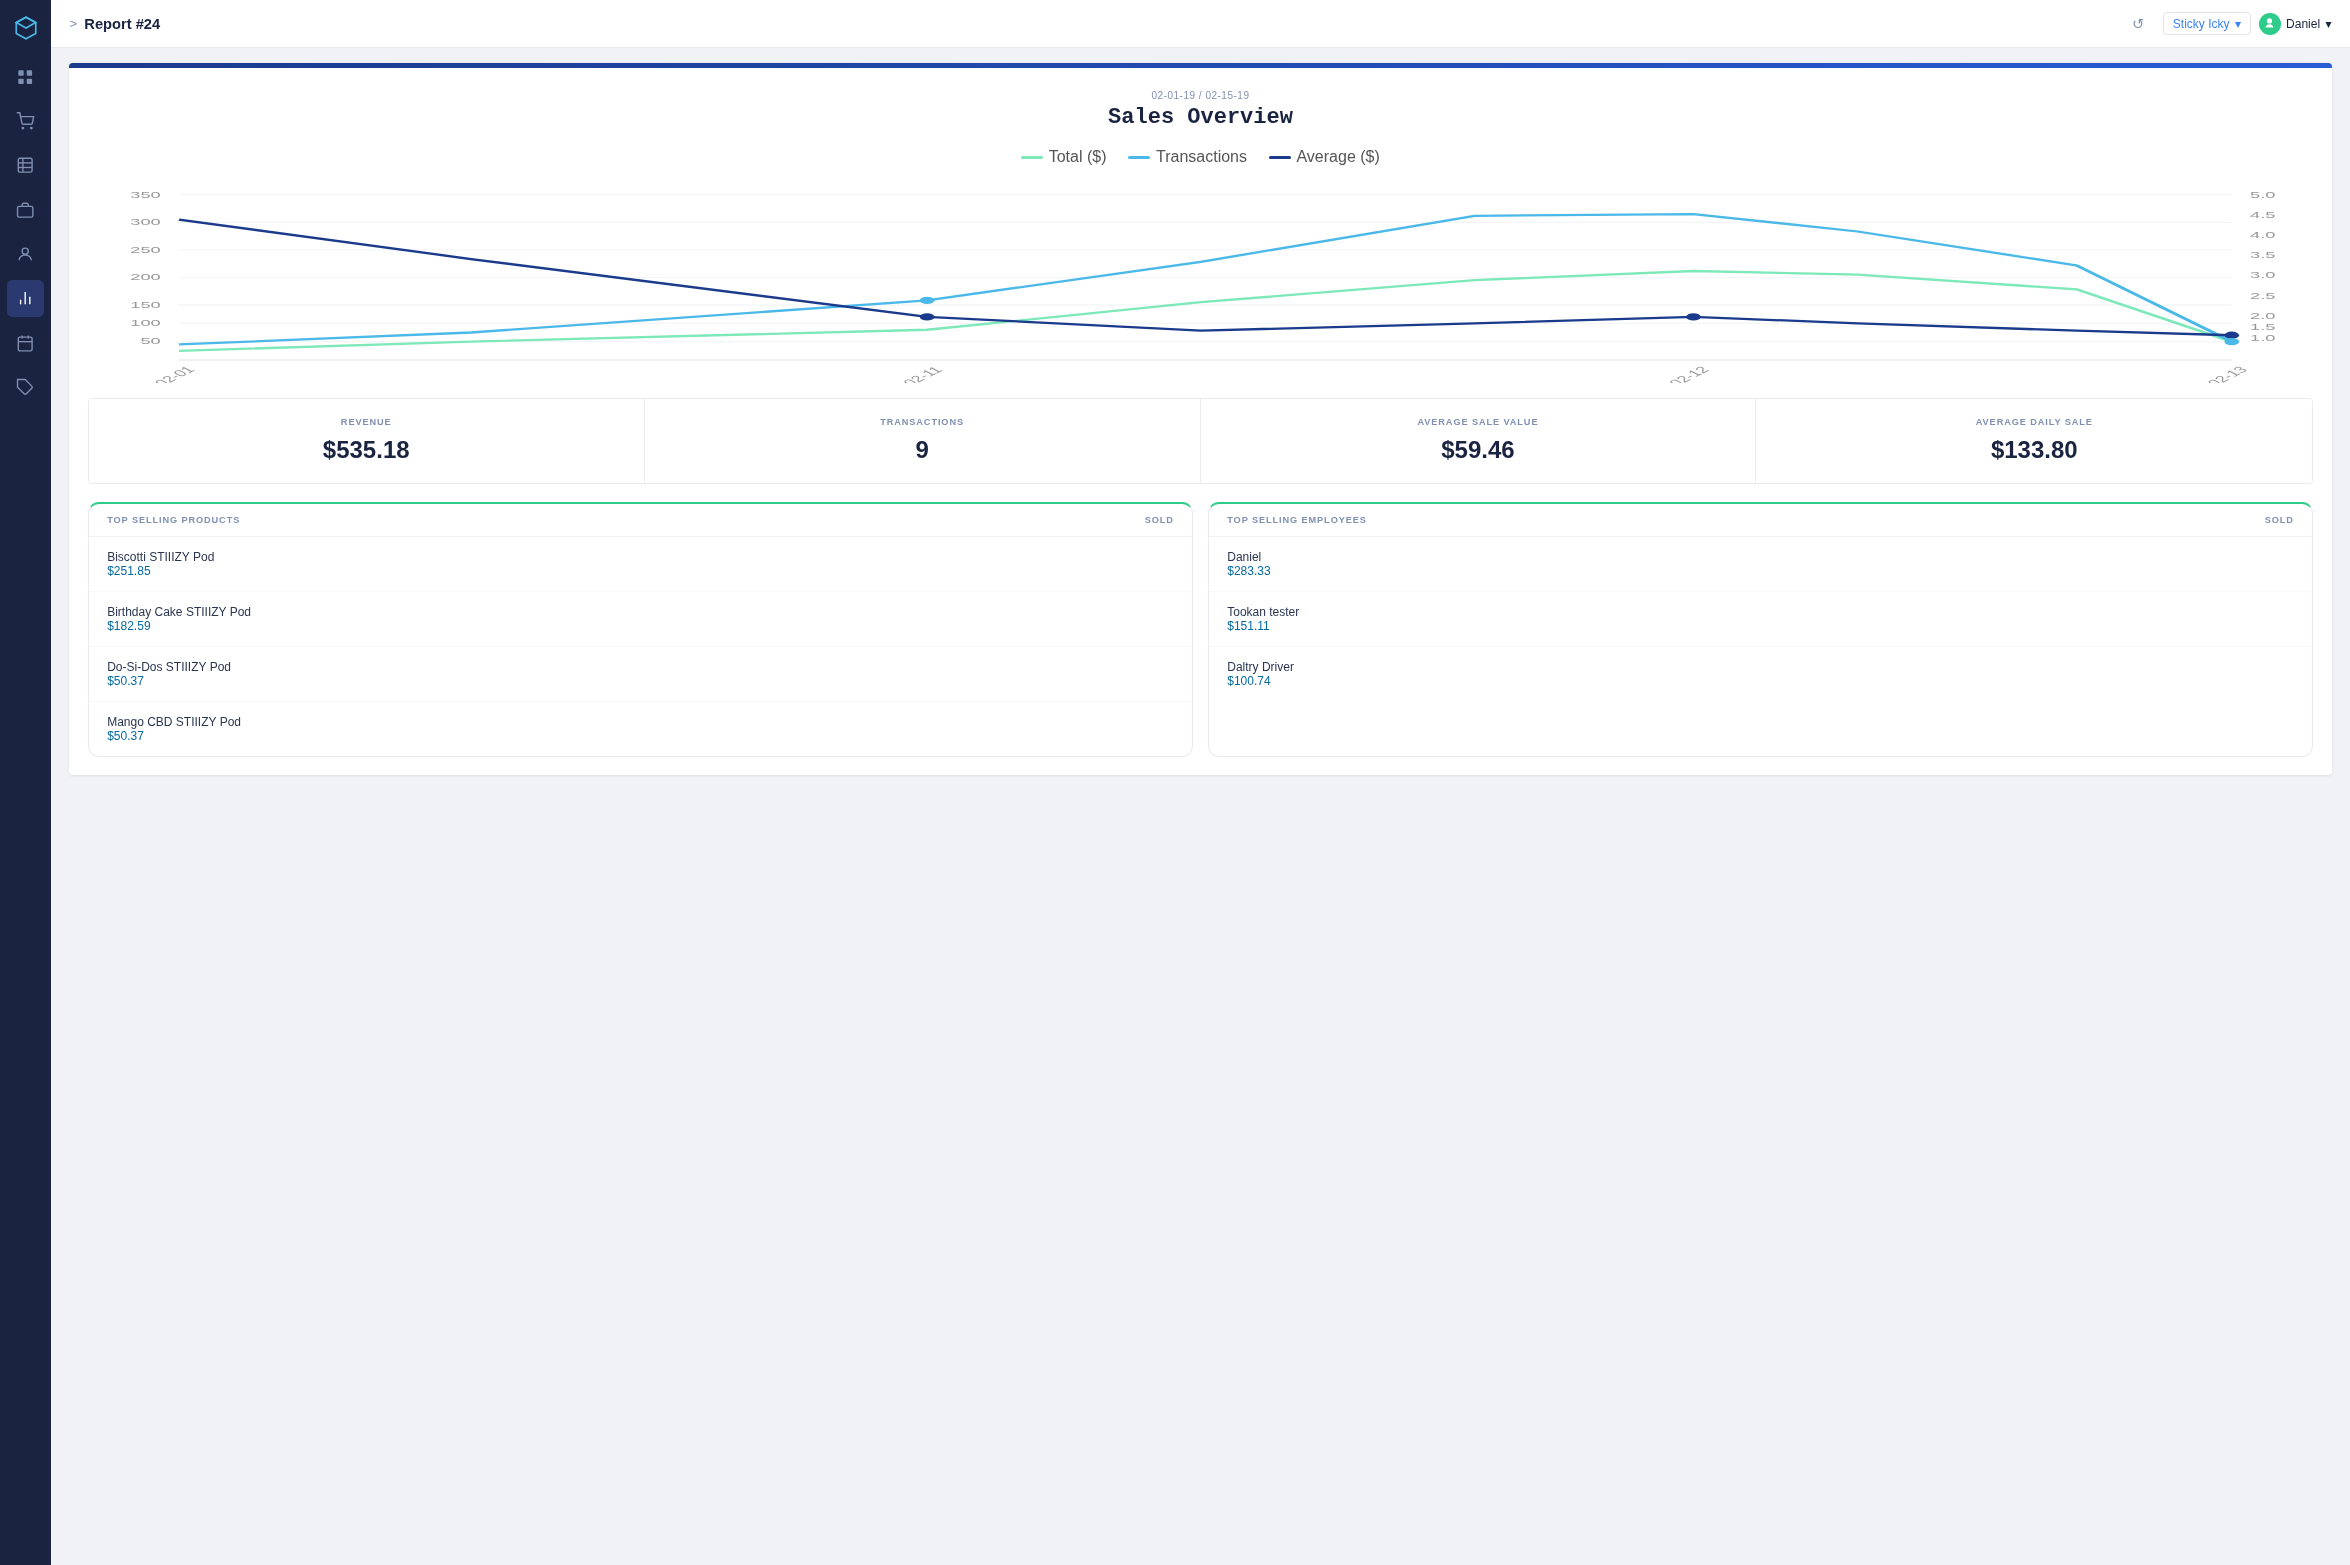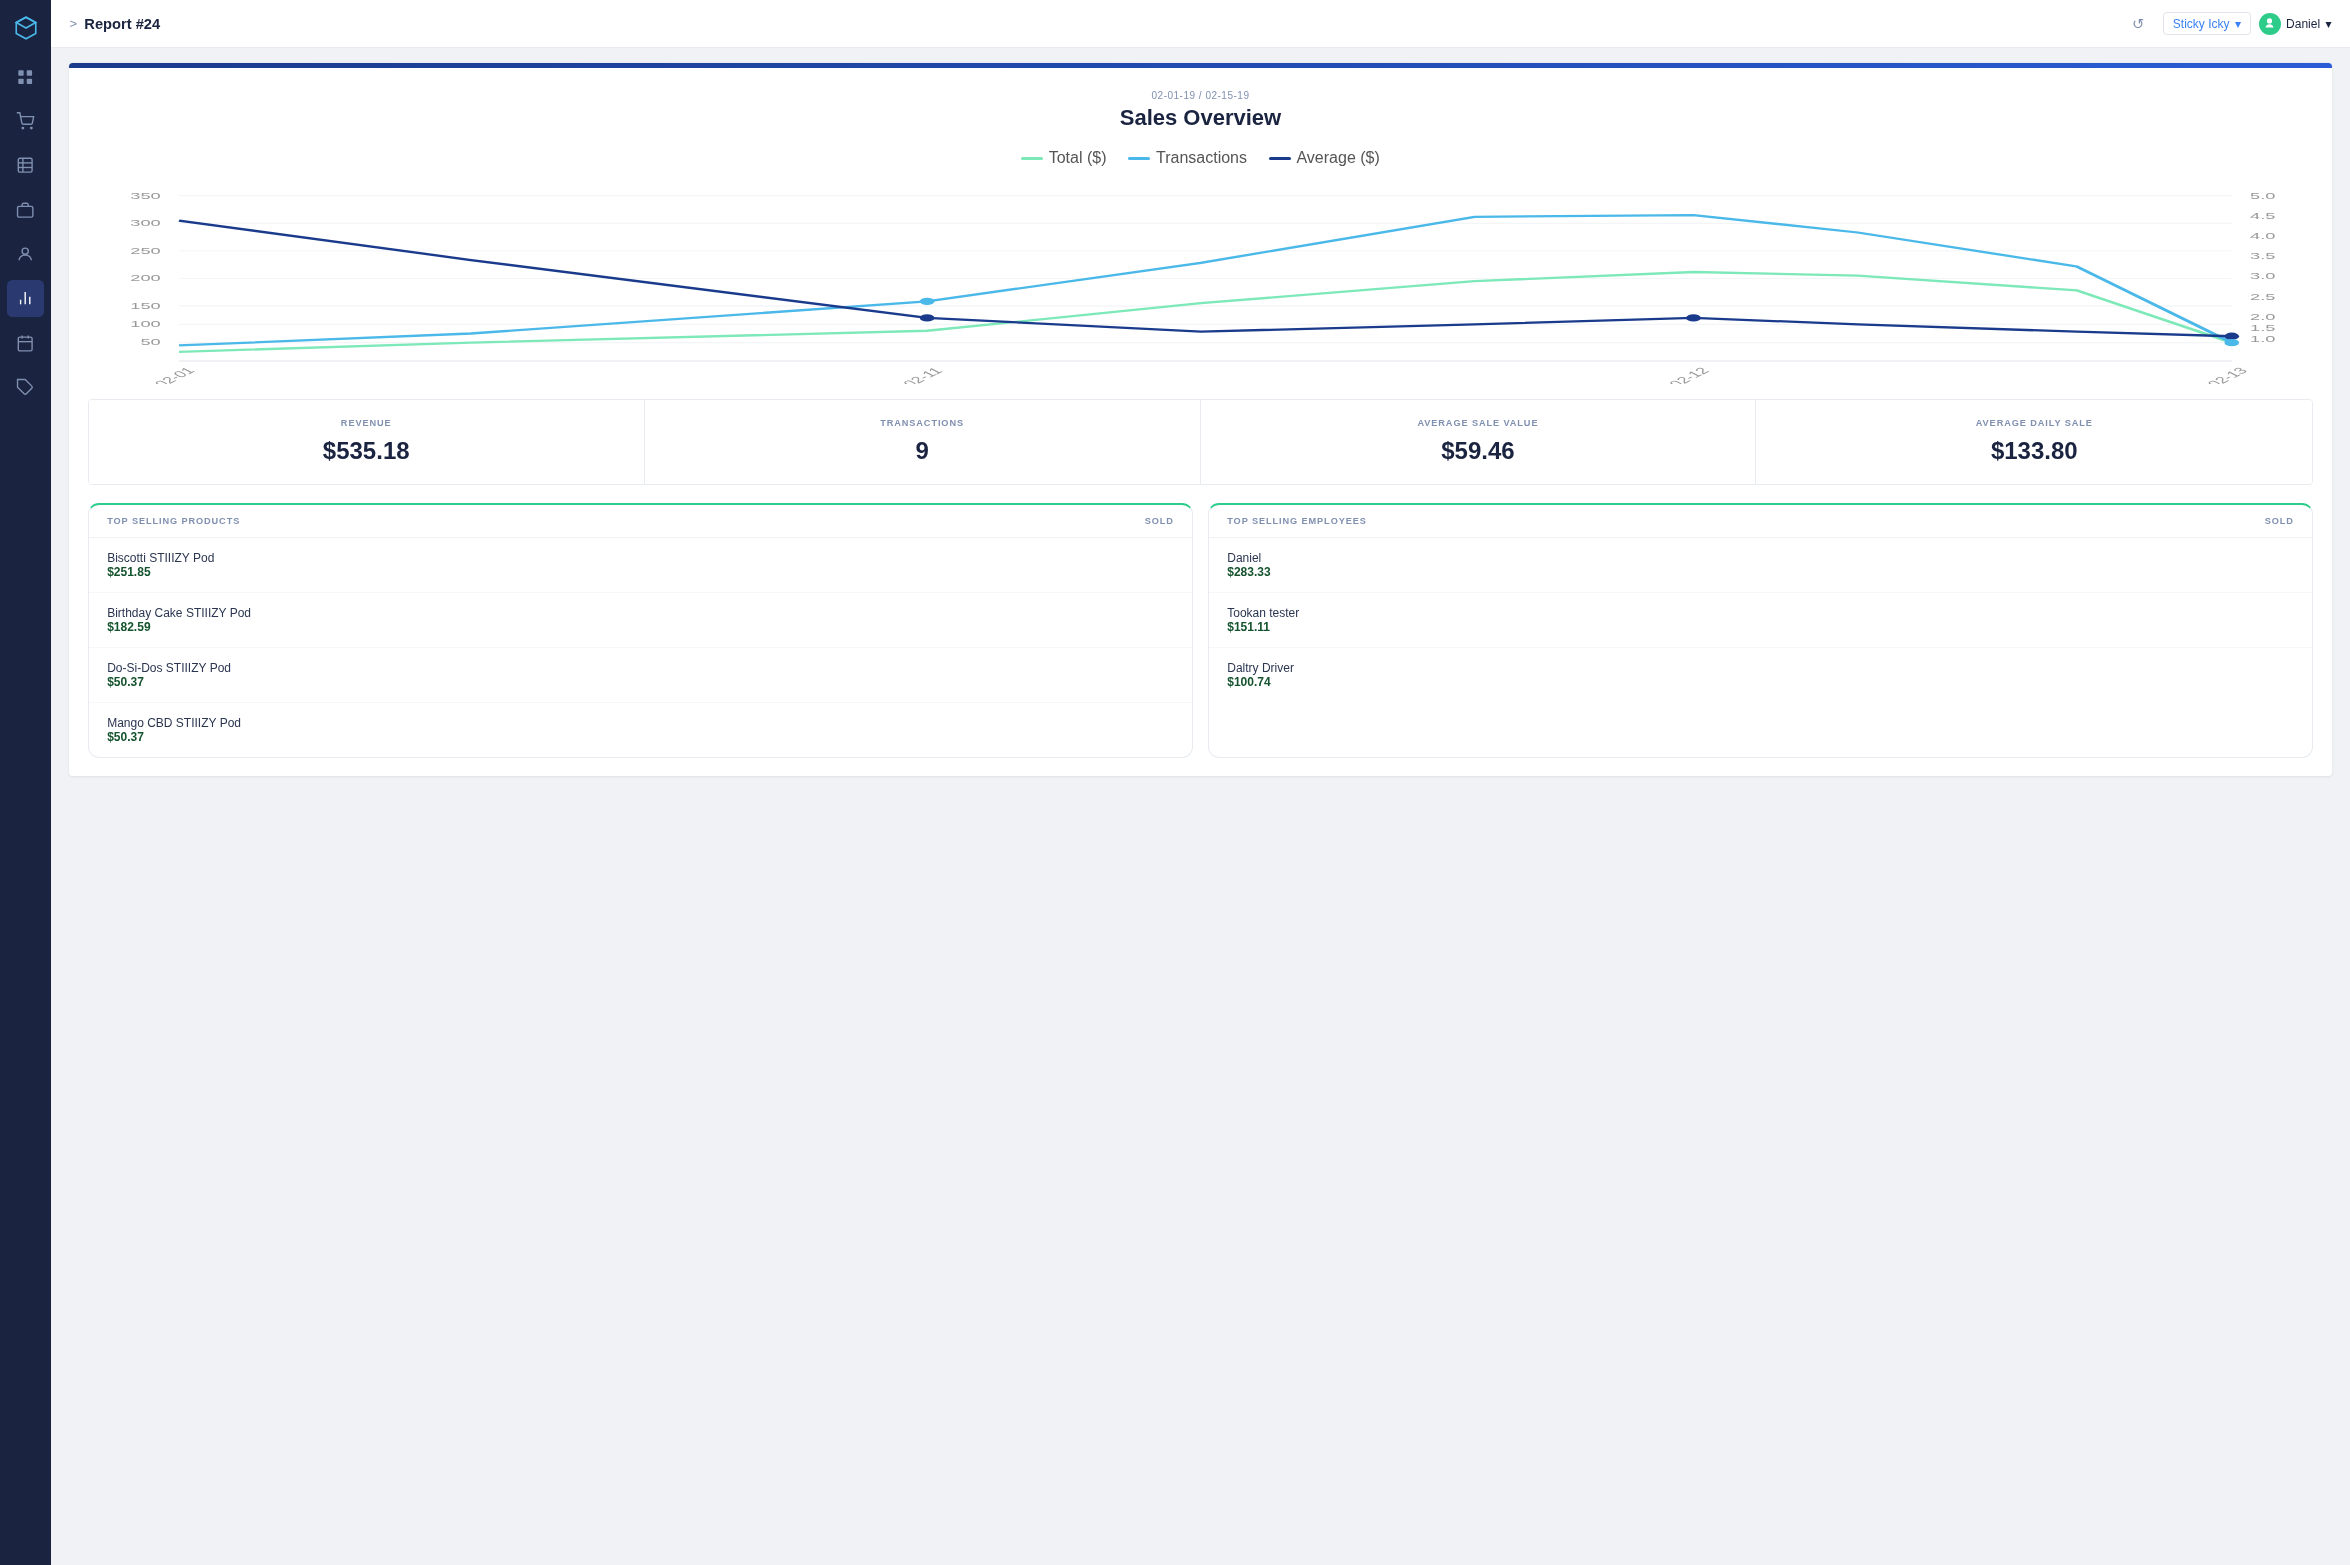--- a/index.html
+++ b/index.html
@@ -127,20 +127,21 @@
       color: #8090b0;
       margin-bottom: 3.7px;
       letter-spacing: 0.5px;
     }
     .chart-title {
       text-align: center;
       font-size: 22px;
       font-weight: 700;
       color: #1a2340;
       margin-bottom: 18.4px;
+      font-family: Liberation Mono, monospace;
     }
     .chart-legend {
       display: flex;
       justify-content: center;
       gap: 22px;
       margin-bottom: 14.7px;
       font-size: 16px;
       color: #555;
     }
     .legend-item {
@@ -221,21 +222,21 @@
       display: flex;
       justify-content: space-between;
       padding: 13px 18.4px;
       border-bottom: 0.9px solid #f5f7f9;
       font-size: 12px;
       color: #2a3550;
       flex-direction: column;
     }
     .table-row:last-child { border-bottom: none; }
     .table-row-name { color: #2a3550; }
-    .table-row-value { color: #14532d; font-weight: bold; }
+    .table-row-value { color: #0369a1; }
 
     
     .chart-svg {
       width: 100%;
       height: 100%;
     }
   </style>
 </head>
 <body>
 

